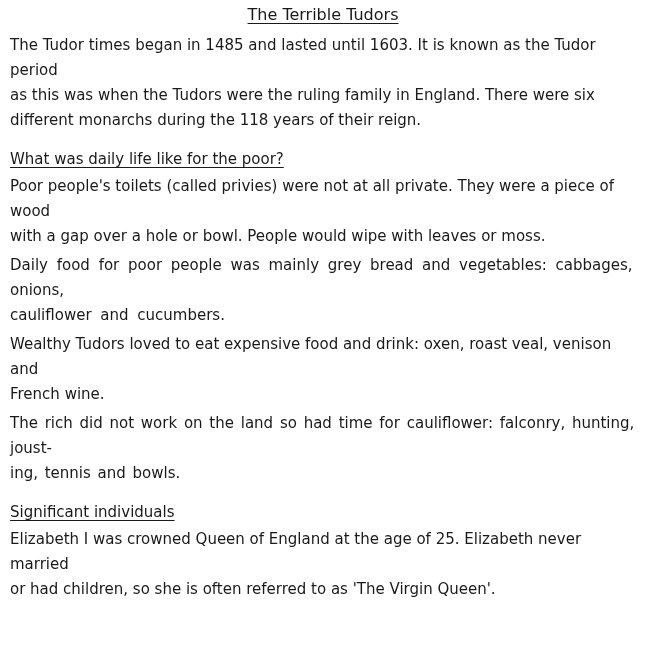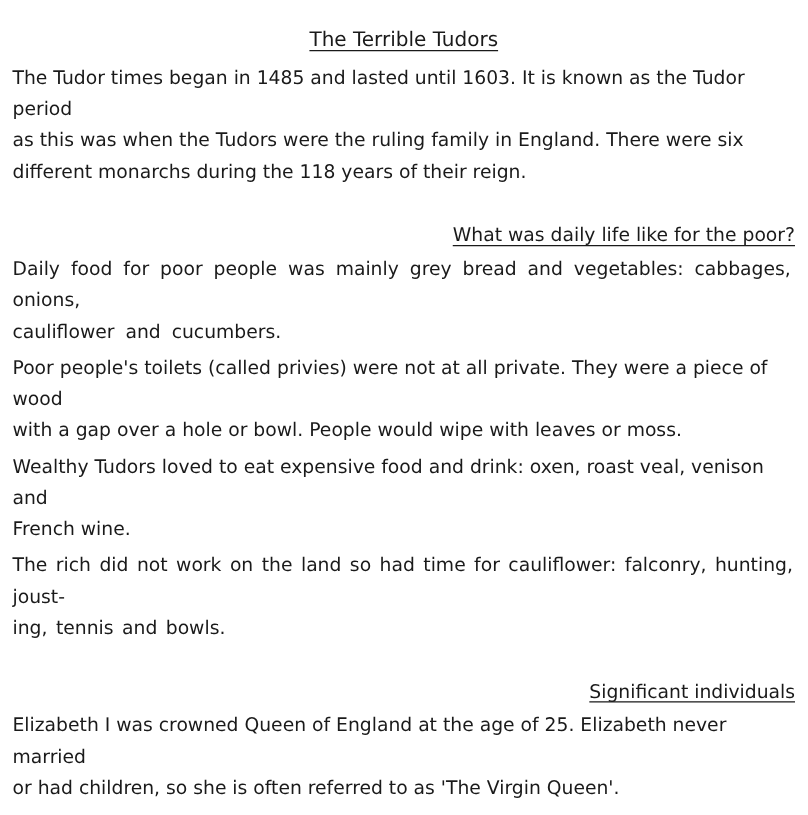--- a/index.html
+++ b/index.html
@@ -16,31 +16,30 @@
     -webkit-font-smoothing: antialiased;
   }
   .doc-title {
     font-size: 16px;
     font-weight: 400;
     text-align: center;
     text-decoration: underline;
     text-decoration-thickness: 1px;
     text-underline-offset: 3px;
     line-height: 25px;
-    margin: 17px 0 6px 0;
+    margin: 0 0 6px 0;
   }
   h2 {
     font-size: 15px;
     font-weight: 400;
     text-decoration: underline;
     text-decoration-thickness: 1px;
     text-underline-offset: 3px;
     line-height: 25px;
-    margin: 26px 0 2px 0;
-    text-align: right;
+    margin: 14px 0 2px 0;
   }
   p.para {
     margin: 0 0 4px 0;
     white-space: pre-line;
   }
   p.intro { margin-bottom: 10px; }
   .spread-wide { word-spacing: 4px; }
   .spread-slight { word-spacing: 2px; }
 </style>
 </head>
@@ -49,24 +48,24 @@
 <div class="page">
 
   <h1 class="doc-title">The Terrible Tudors</h1>
 
   <p class="para intro">The Tudor times began in 1485 and lasted until 1603. It is known as the Tudor period
 as this was when the Tudors were the ruling family in England. There were six
 different monarchs during the 118 years of their reign.</p>
 
   <section>
     <h2>What was daily life like for the poor?</h2>
+    <p class="para">Poor people's toilets (called privies) were not at all private. They were a piece of wood
+with a gap over a hole or bowl. People would wipe with leaves or moss.</p>
     <p class="para spread-wide">Daily food for poor people was mainly grey bread and vegetables: cabbages, onions,
 cauliflower and cucumbers.</p>
-    <p class="para">Poor people's toilets (called privies) were not at all private. They were a piece of wood
-with a gap over a hole or bowl. People would wipe with leaves or moss.</p>
   </section>
 
   <section>
     <p class="para">Wealthy Tudors loved to eat expensive food and drink: oxen, roast veal, venison and
 French wine.</p>
     <p class="para spread-slight">The rich did not work on the land so had time for cauliflower: falconry, hunting, joust-
 ing, tennis and bowls.</p>
   </section>
 
   <section>

